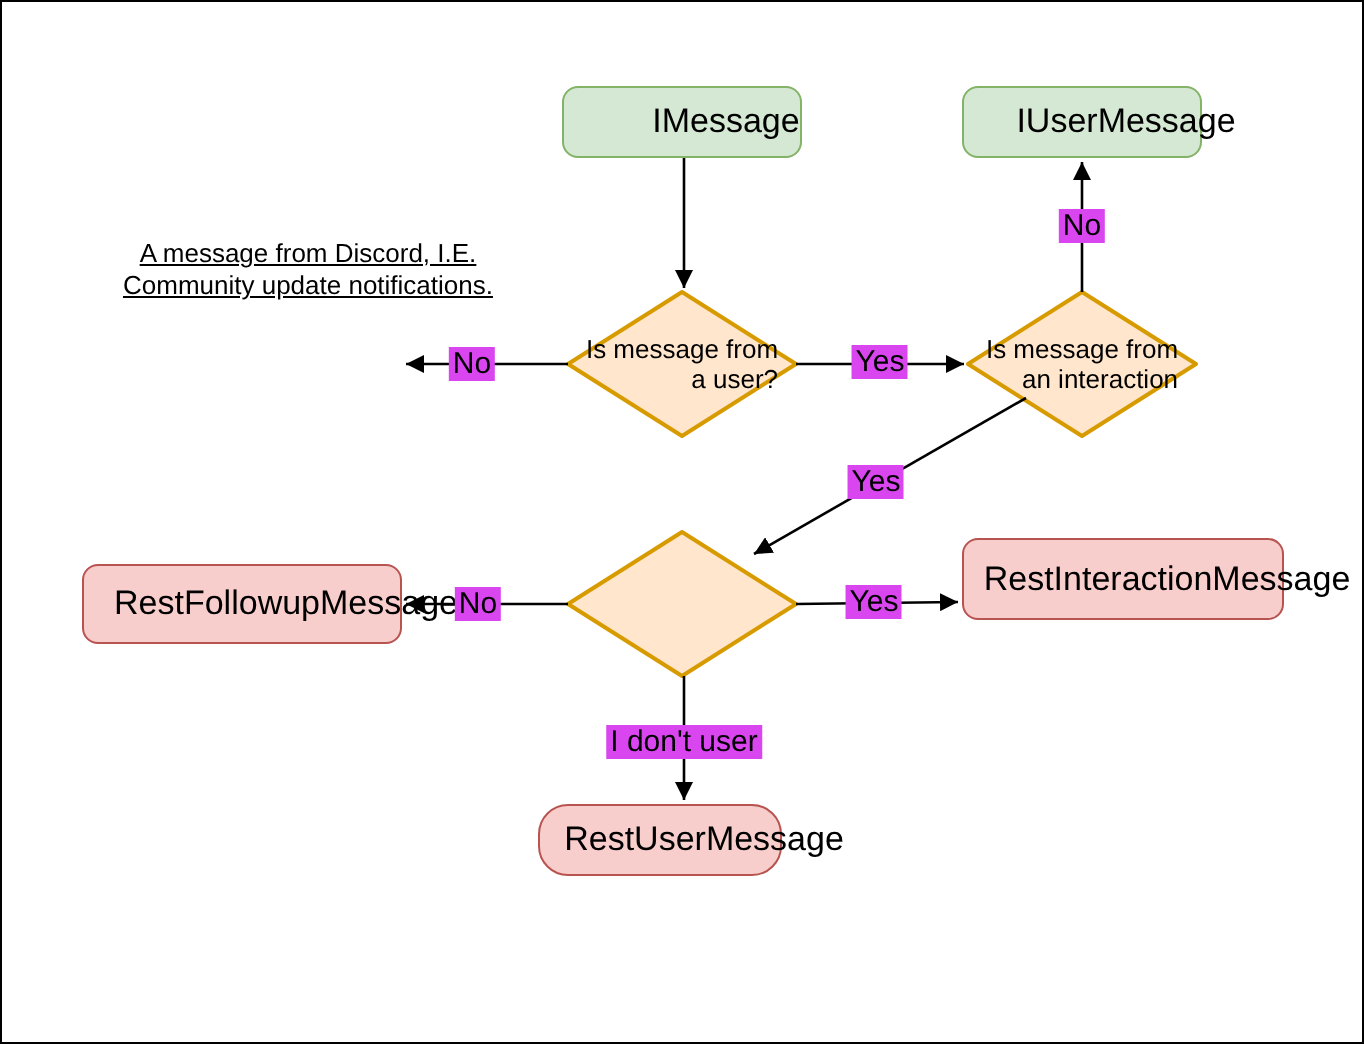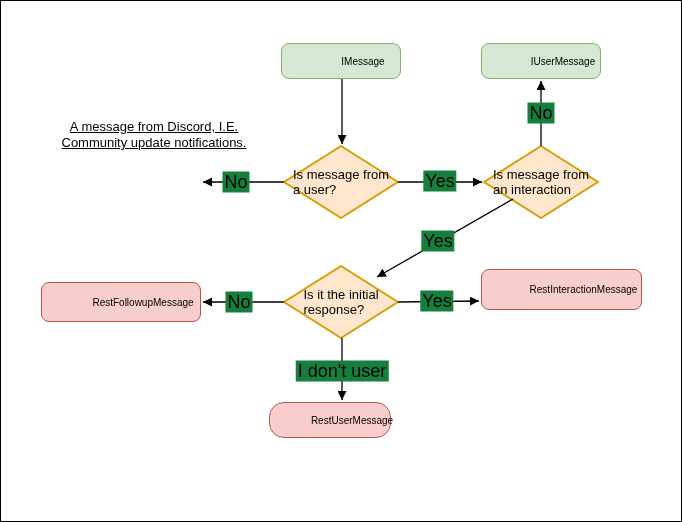--- a/index.html
+++ b/index.html
@@ -22,51 +22,51 @@
     left: 0; top: 0;
     width: 682px; height: 522px;
   }
   .node {
     position: absolute;
     box-sizing: border-box;
     border-radius: 8px;
     display: flex;
     align-items: center;
     justify-content: center;
-    font-size: 10px;
+    font-size: 17px;
     color: #000000;
     text-align: center;
     padding-left: 44px;
   }
   .node.green {
     background: #d5e8d4;
     border: 1.5px solid #82b366;
   }
   .node.red {
     background: #f8cecc;
     border: 1.5px solid #b85450;
   }
   .diamond-label {
     position: absolute;
     display: flex;
     align-items: center;
     justify-content: center;
-    text-align: left;
+    text-align: right;
     font-size: 13px;
     line-height: 15px;
     color: #000000;
     white-space: pre-line;
     pointer-events: none;
   }
   .edge-label {
     position: absolute;
     transform: translate(-50%, -50%);
-    background: #15803d;
+    background: #d946ef;
     padding: 0 2px;
-    font-size: 18px;
+    font-size: 15px;
     color: #000000;
     white-space: nowrap;
   }
   .note {
     position: absolute;
     text-align: center;
     font-size: 13px;
     color: #000000;
     white-space: pre-line;
   }
@@ -109,22 +109,20 @@
   <div class="node red" style="left:480px; top:268px; width:161px; height:41px;">RestInteractionMessage</div>
 
   <div class="node red" style="left:268px; top:401px; width:122px; height:36px;border-radius:15px;">RestUserMessage</div>
 
   <div class="diamond-label" style="left:283px; top:145px; width:114px; height:72px;">Is message from
 a user?</div>
 
   <div class="diamond-label" style="left:483px; top:145px; width:114px; height:72px;">Is message from
 an interaction</div>
 
-  <div class="diamond-label" style="left:283px; top:265px; width:114px; height:72px;">Is it the initial
-response?</div>
 
   <div class="edge-label" style="left:235px; top:181px;">No</div>
 
   <div class="edge-label" style="left:439px; top:180px;">Yes</div>
 
   <div class="edge-label" style="left:540px; top:112px;">No</div>
 
   <div class="edge-label" style="left:437px; top:240px;">Yes</div>
 
   <div class="edge-label" style="left:238px; top:301px;">No</div>

